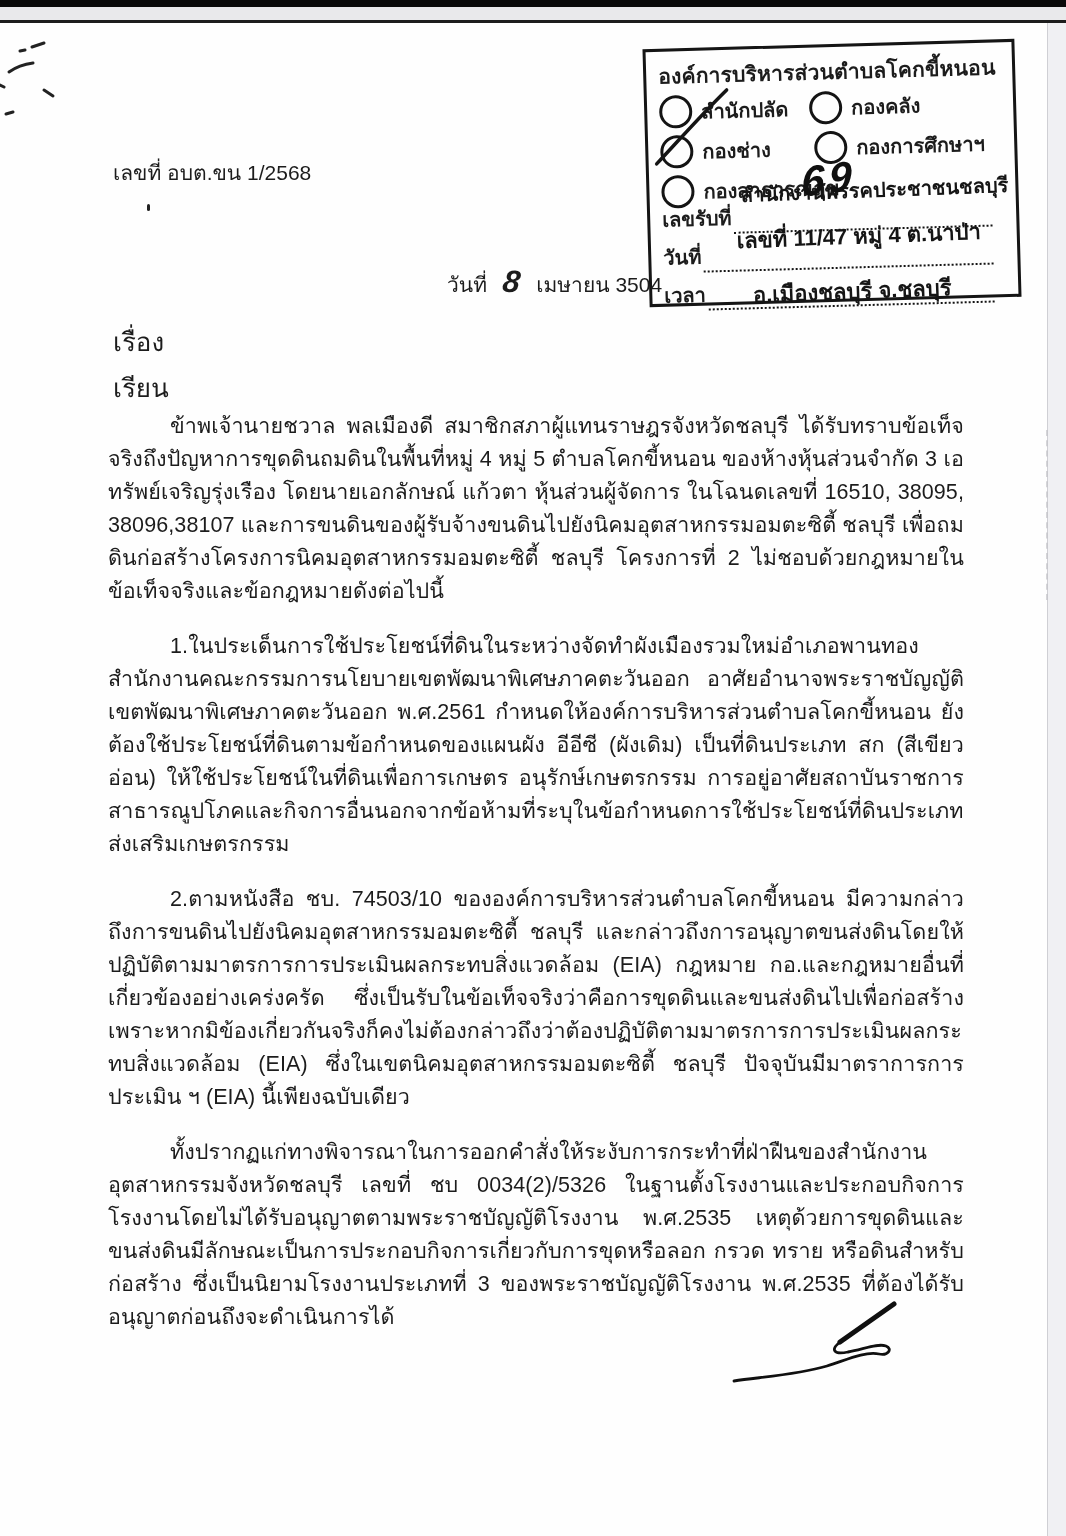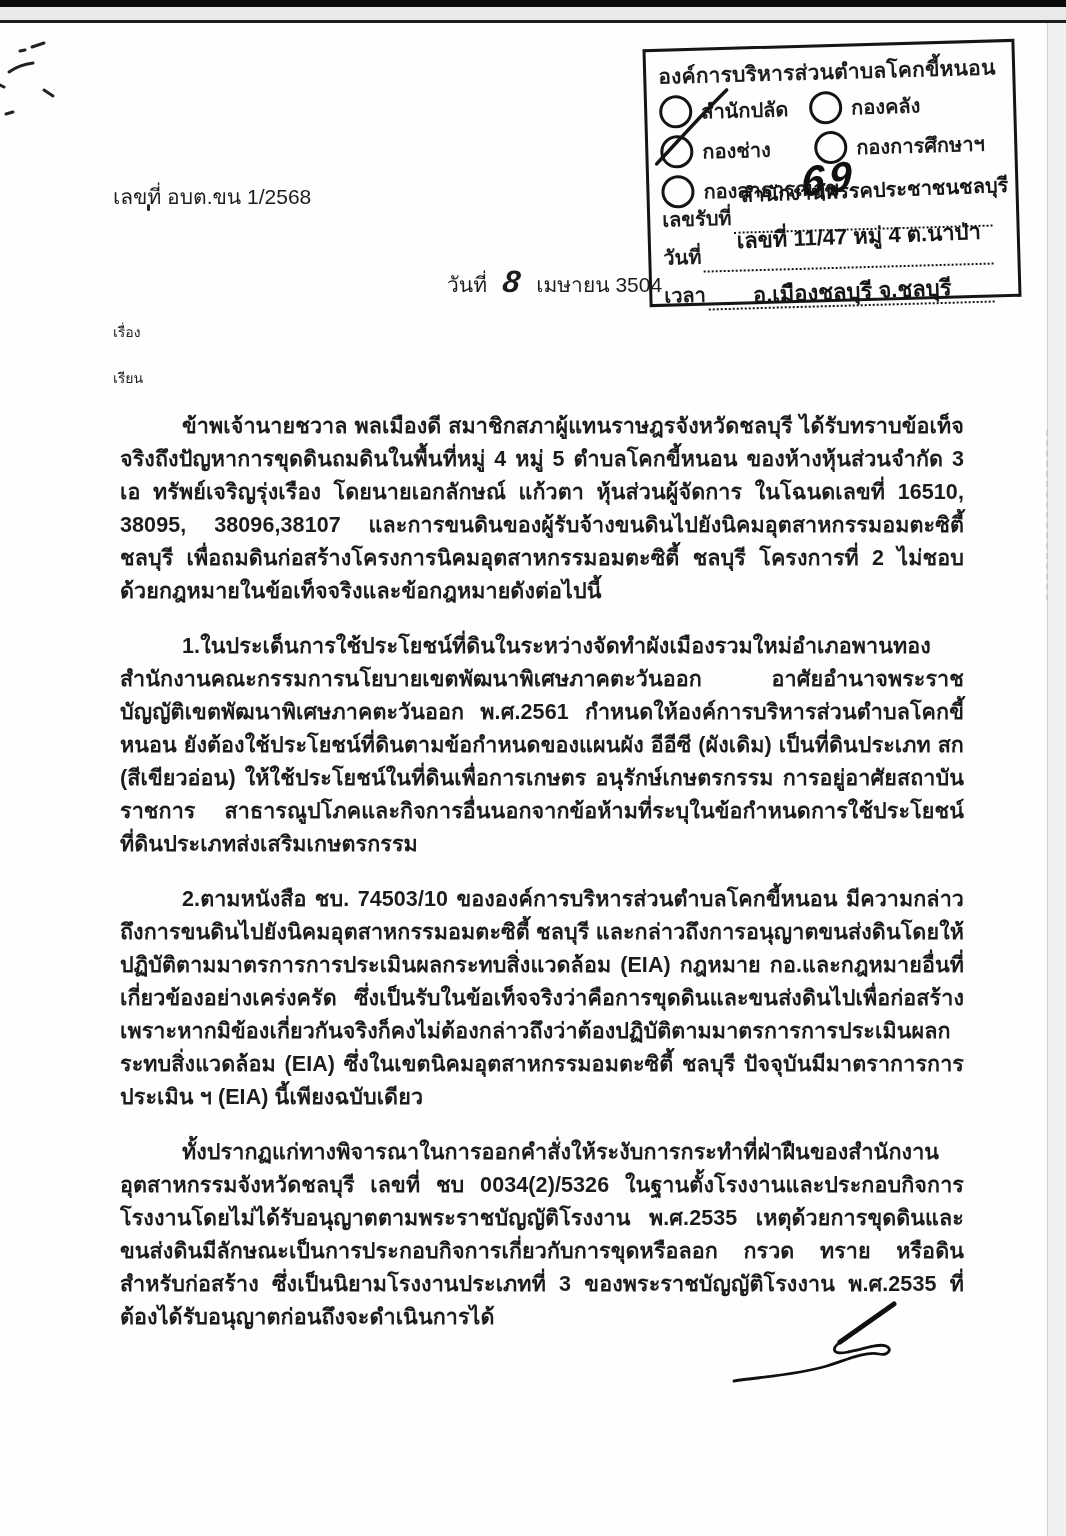--- a/index.html
+++ b/index.html
@@ -44,33 +44,33 @@
   .party-stamp{position:absolute;left:92px;top:128px;width:280px;transform:rotate(-.6deg);color:#151515;}
   .party-line1{font-size:20px;font-weight:bold;white-space:nowrap;}
   .party-line2{font-size:22px;font-weight:bold;white-space:nowrap;margin-top:12px;margin-left:-6px;}
   .party-line3{font-size:22px;font-weight:bold;white-space:nowrap;margin-top:20px;margin-left:8px;}
   .hand-69{
     position:absolute;left:152px;top:108px;font-size:42px;font-weight:bold;
     font-style:italic;transform:rotate(-6deg) skewX(-8deg);letter-spacing:4px;color:#101010;
   }
 
   
-  .doc-no{position:absolute;left:113px;top:180px;font-size:21px;white-space:nowrap;}
+  .doc-no{position:absolute;left:113px;top:156px;font-size:21px;white-space:nowrap;}
   .doc-no-speck{position:absolute;left:147px;top:204px;width:3px;height:7px;background:#222;border-radius:2px;}
   .date-line{position:absolute;left:447px;top:266px;font-size:21px;display:flex;align-items:baseline;gap:16px;white-space:nowrap;}
   .hand-day{font-size:31px;font-style:italic;transform:skewX(-6deg) rotate(2deg);display:inline-block;font-weight:bold;line-height:1;}
-  .subject-line,.to-line{position:absolute;left:113px;display:flex;gap:44px;font-size:14px;white-space:nowrap;}
+  .subject-line,.to-line{position:absolute;left:113px;display:flex;gap:44px;font-size:26px;white-space:nowrap;}
   .subject-line{top:321px;}
   .to-line{top:367px;}
 
   
   .body-text{position:absolute;left:104px;top:410px;width:860px;}
   .body-text p{
-    margin:0 0 22px 16px;font-size:21.5px;line-height:33px;text-align:justify;
-    text-indent:62px;letter-spacing:.1px;word-break:break-word;font-weight:bold;
+    margin:0 0 22px 4px;font-size:21.5px;line-height:33px;text-align:justify;
+    text-indent:62px;letter-spacing:.1px;word-break:break-word;
   }
   .signature{position:absolute;left:722px;top:1292px;}
 </style>
 </head>
 <body>
 
 <div class="page">
 
   <div class="scan-bar-black"></div>
   <div class="scan-bar-gray"></div>

